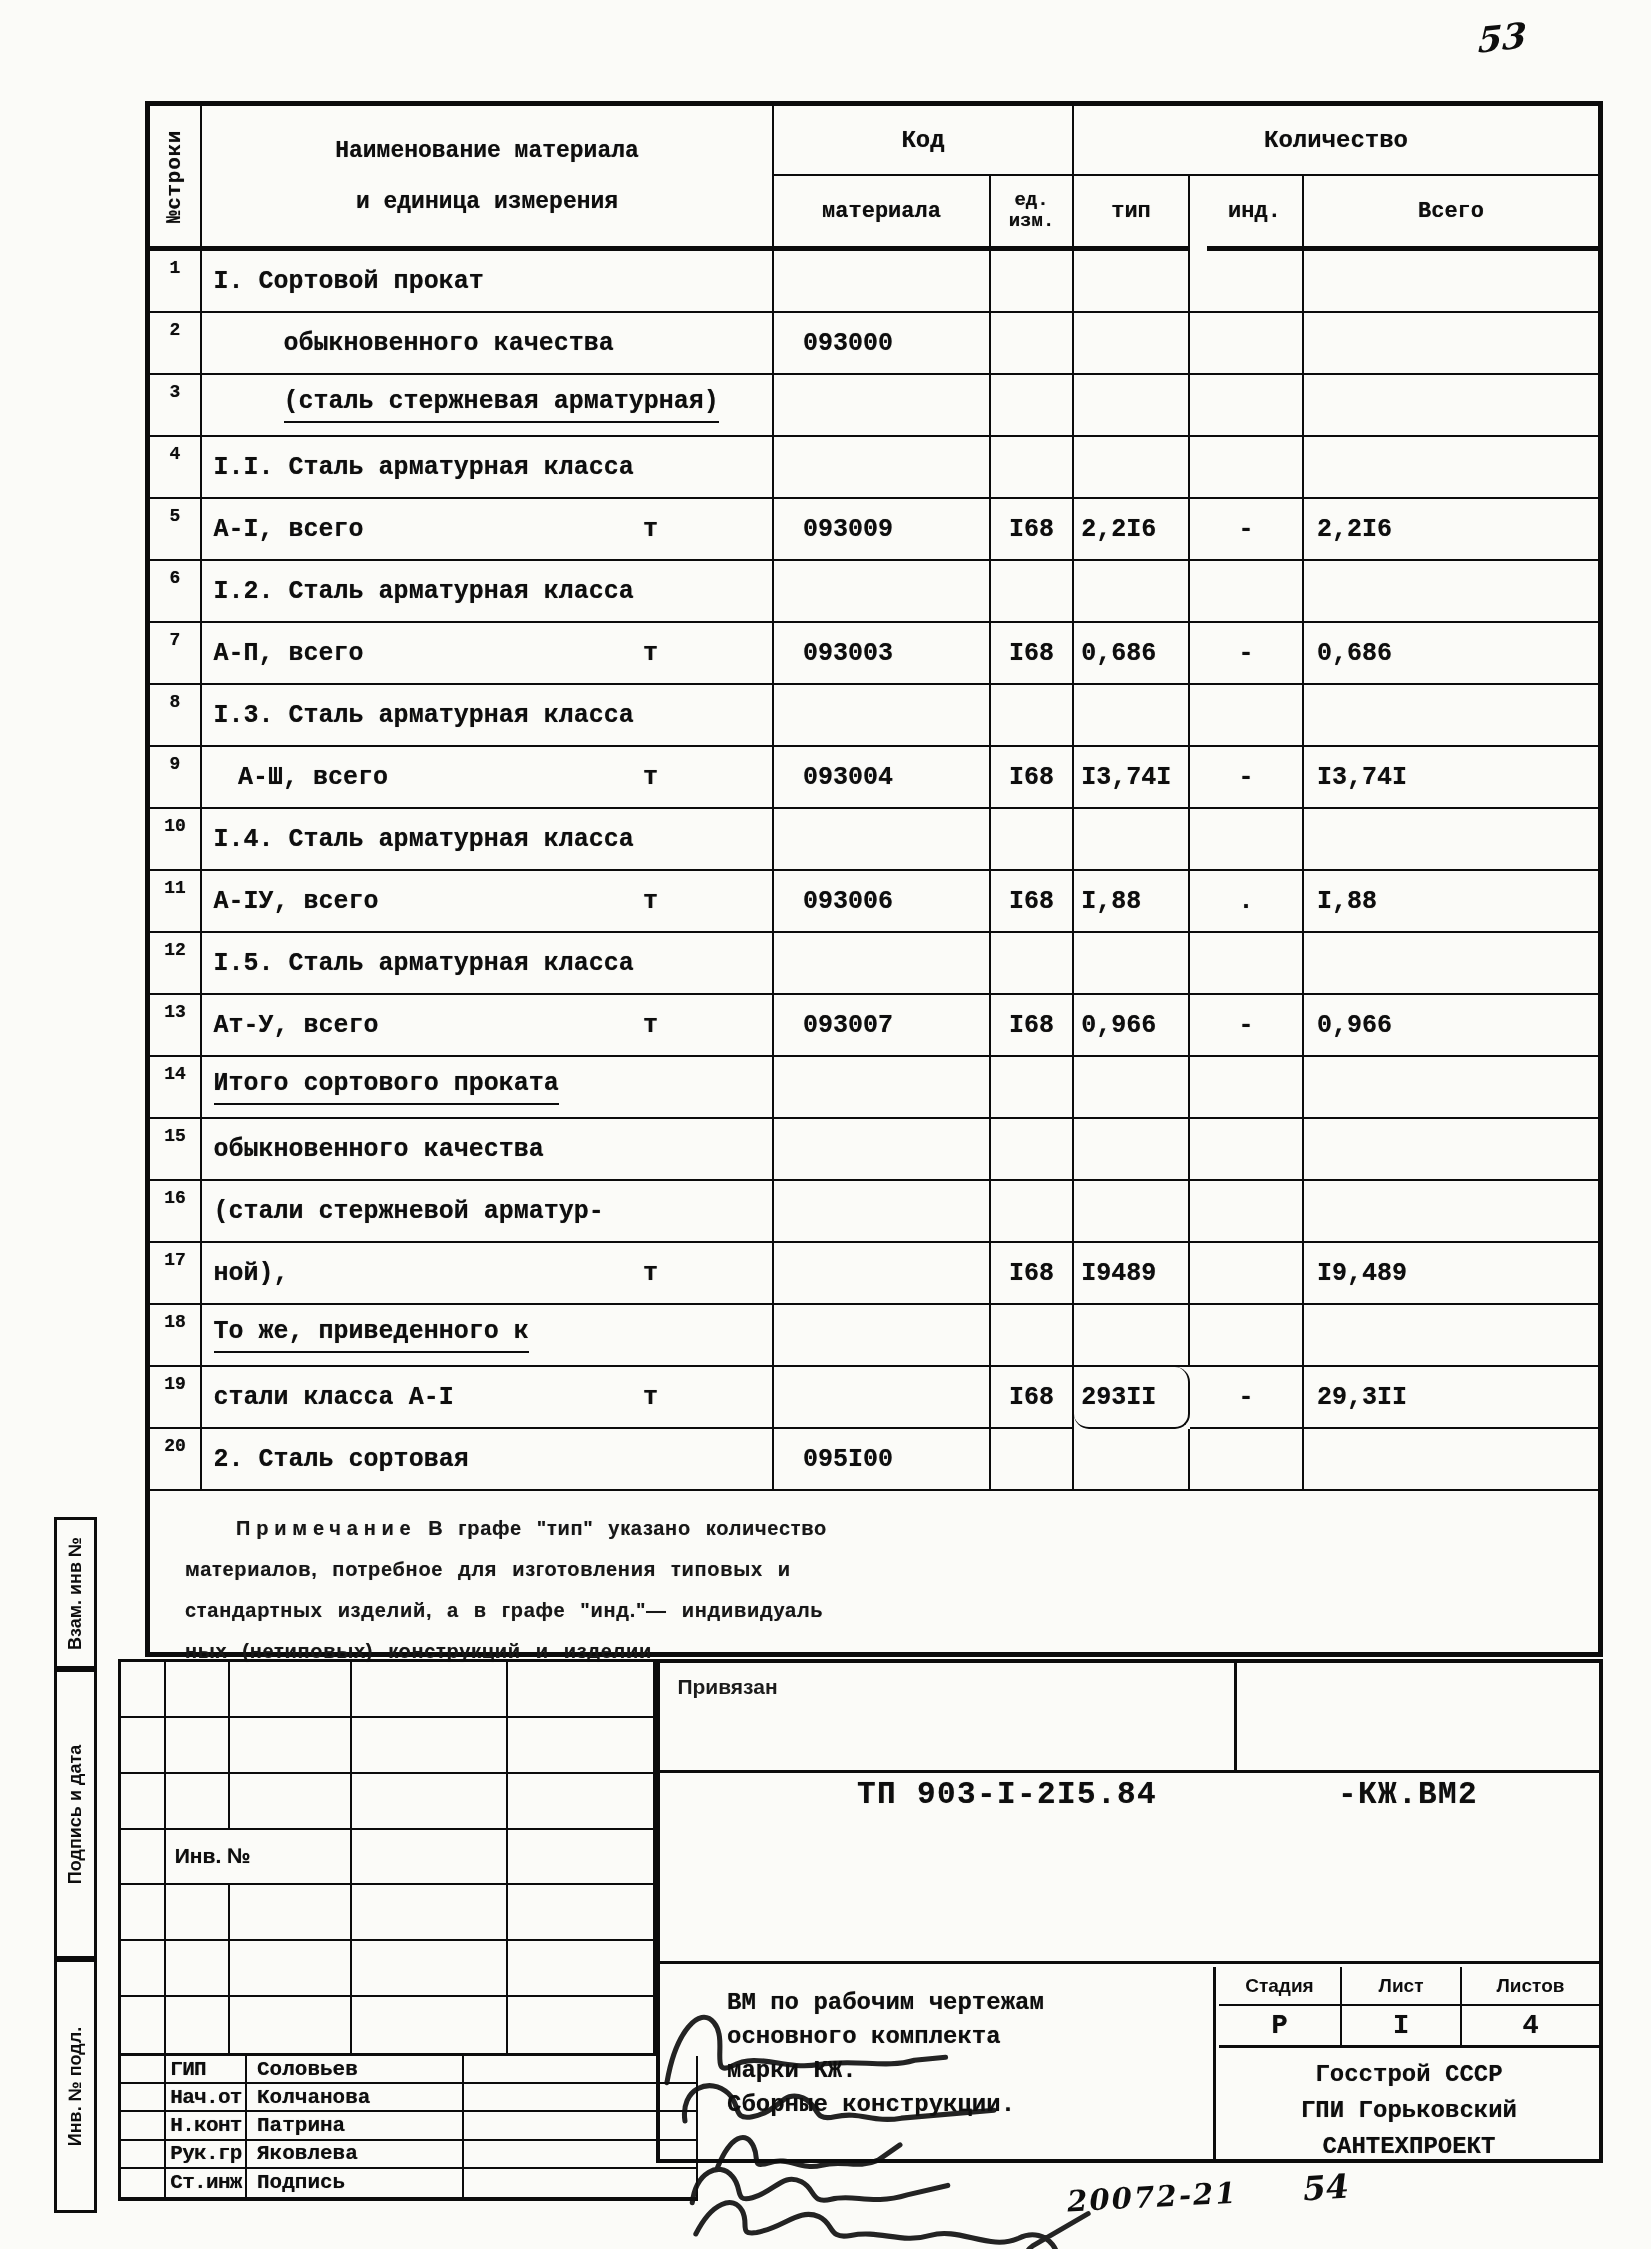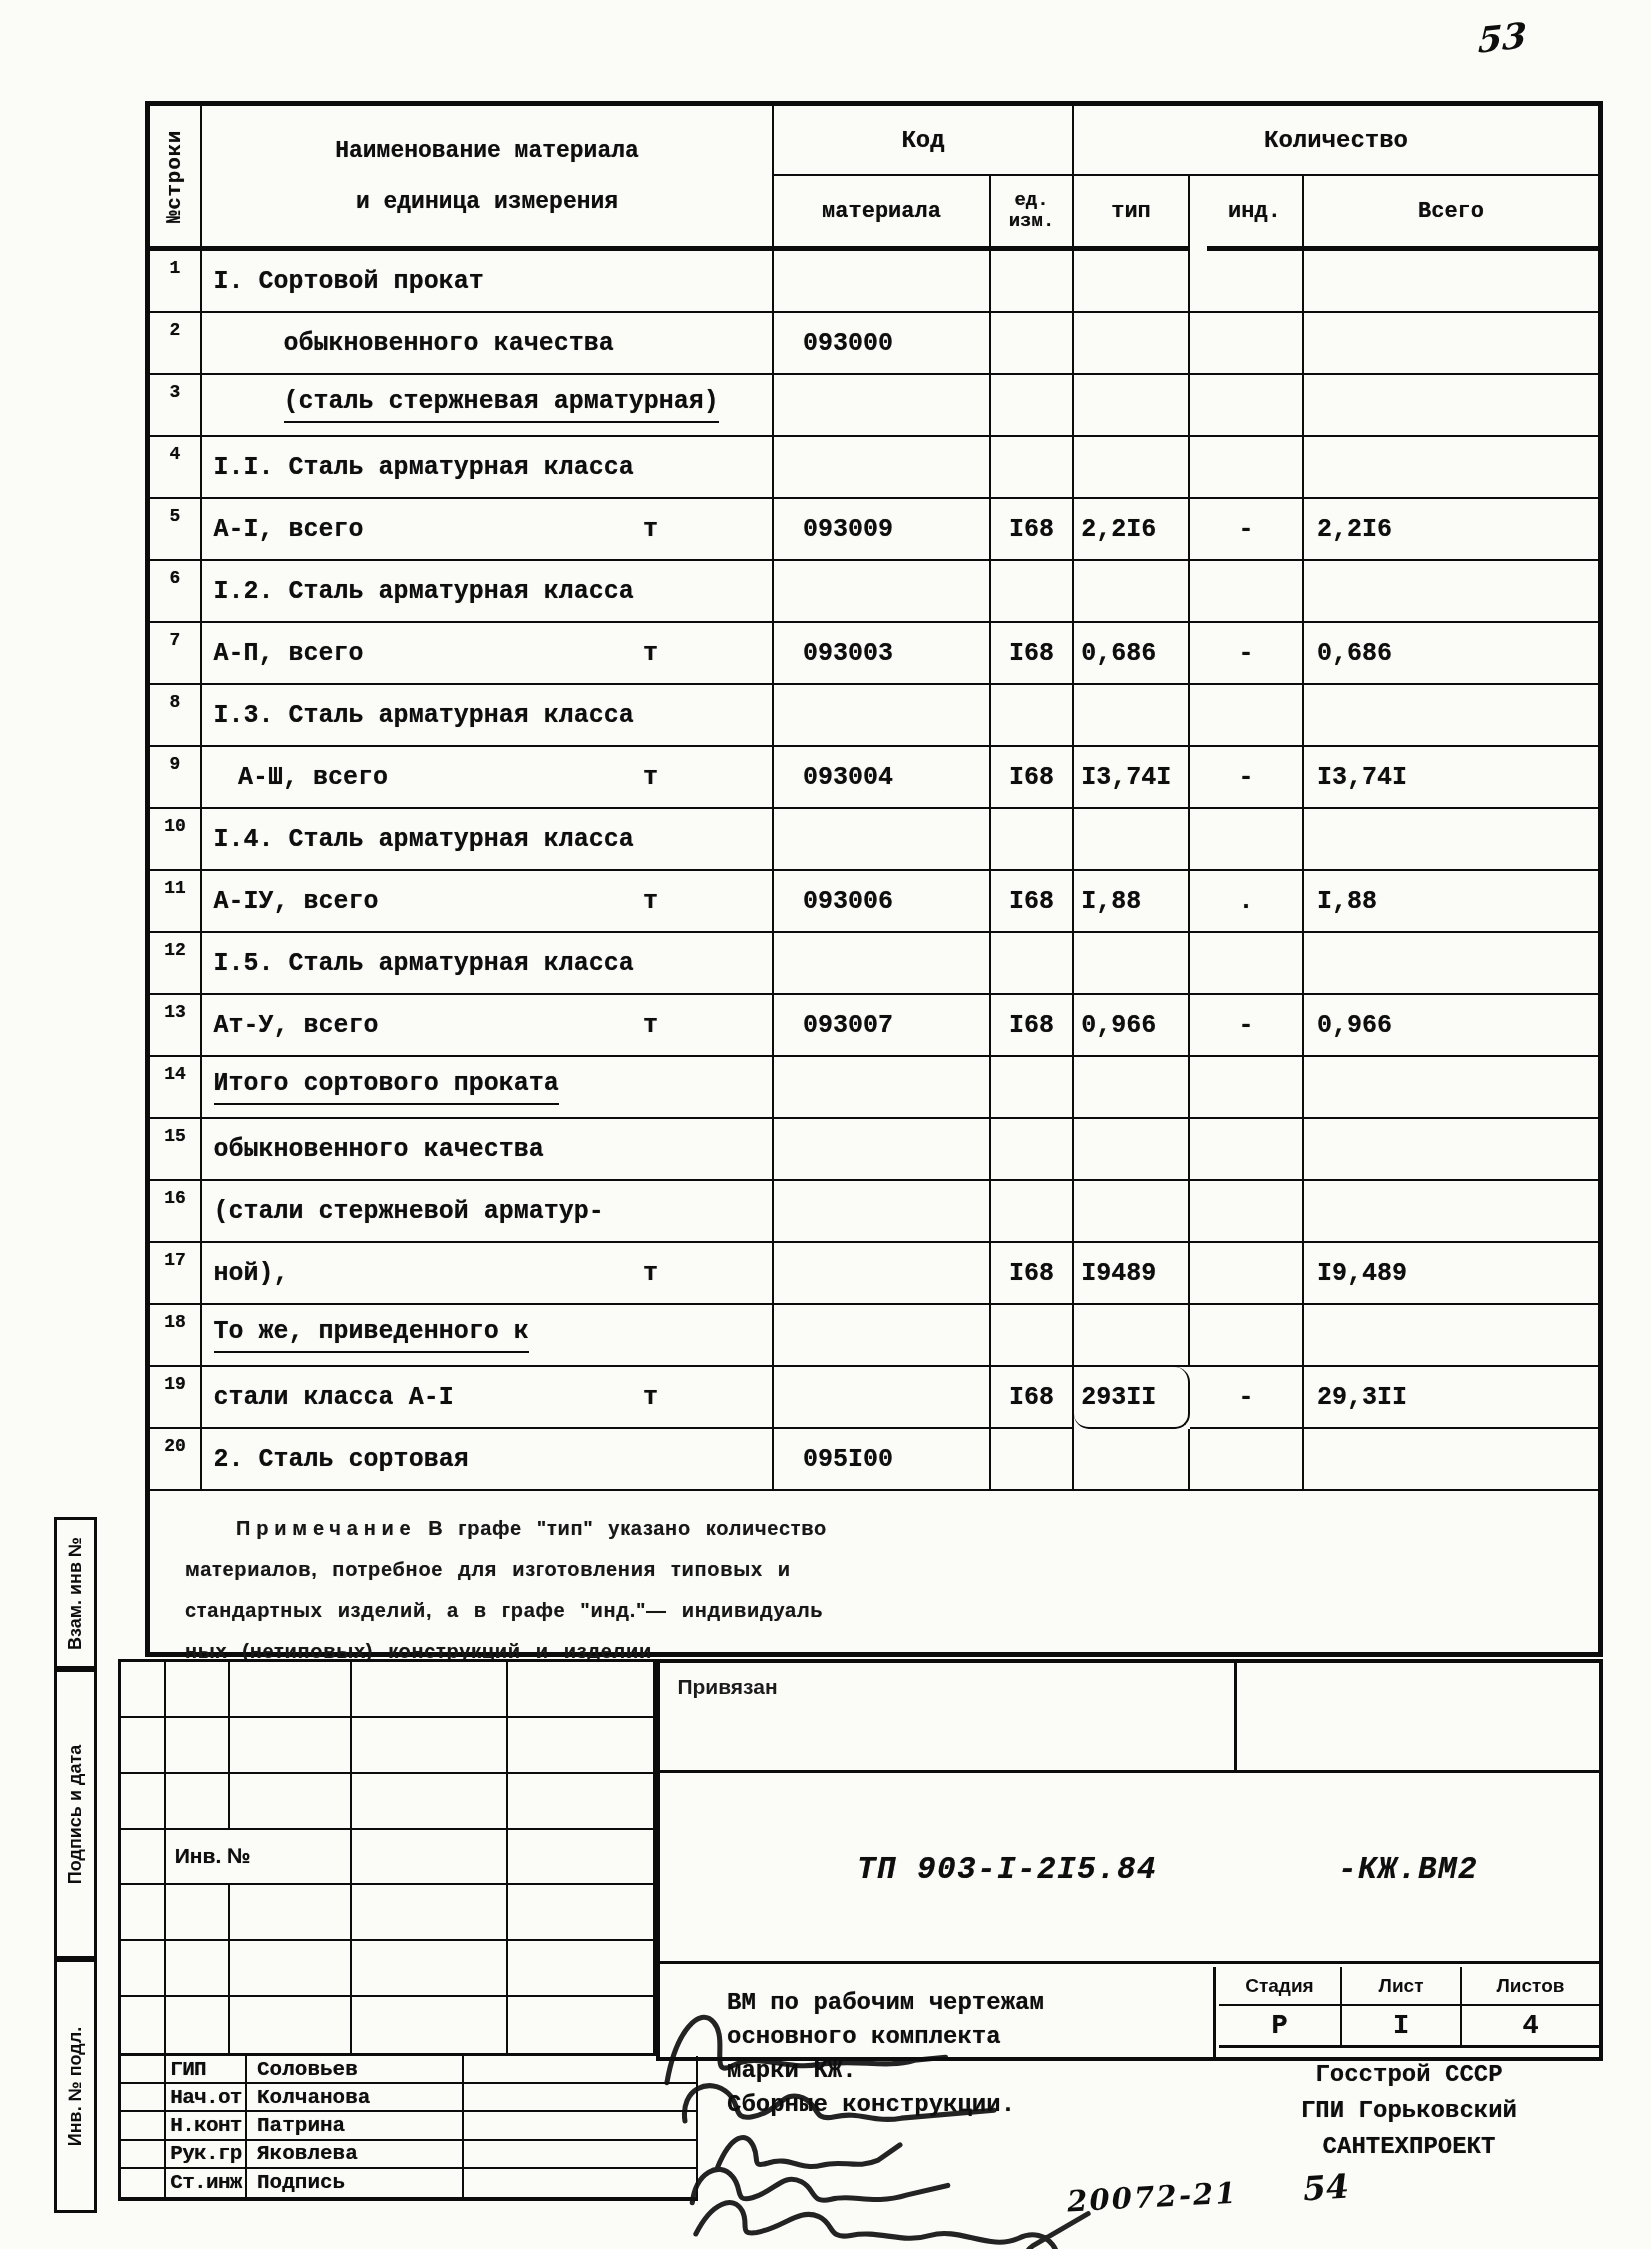--- a/index.html
+++ b/index.html
@@ -89,28 +89,28 @@
   .sg { border-right:2.2px solid #0c0c0c; border-bottom:2.2px solid #0c0c0c; display:flex; align-items:center;
         font-size:21px; font-weight:bold; white-space:nowrap; text-shadow:0 0 0.7px rgba(10,10,10,.6); }
   .sg-c0   { grid-column:1; }
   .sg-role { grid-column:2; padding-left:4.3px; letter-spacing:-0.7px; }
   .sg-name { grid-column:3; padding-left:10px; }
   .sg-sig  { grid-column:4; border-right:none; }
 
   #sig-svg { position:absolute; left:406px; top:1956px; width:710px; height:304px; pointer-events:none; }
 
   
-  #stamp-right { position:absolute; left:656px; top:1659px; width:947px; height:402px; border:4.3px solid #0c0c0c; }
+  #stamp-right { position:absolute; left:656px; top:1659px; width:947px; height:504px; border:4.3px solid #0c0c0c; }
   .priv-row { position:absolute; left:0; top:0; width:100%; height:110px; border-bottom:3.6px solid #0c0c0c; }
   .priv-div { position:absolute; left:574px; top:0; width:2.9px; height:107px; background:#0c0c0c; }
   .priv-label { padding:11.6px 0 0 17.4px; font-family:"Liberation Sans","DejaVu Sans",sans-serif;
                 font-weight:bold; font-size:21px; color:#1c1c1c; }
   .doc-row { position:absolute; left:0; top:114px; width:100%; height:187px; border-bottom:3.6px solid #0c0c0c;
-             display:flex; align-items:center; padding-left:197px; gap:181px;
-             font-size:31px; letter-spacing:1.4px;font-style:italic; }
+             display:flex; padding-left:197px; gap:181px;
+             font-size:31px; letter-spacing:1.4px; }
   .title-row { position:absolute; left:0; top:304px; width:100%; bottom:0; }
   .title-left { position:absolute; left:0; top:0; width:556px; height:100%; border-right:3.6px solid #0c0c0c;
                 padding:19px 0 0 67px; font-size:24px; line-height:34px; white-space:nowrap; }
   .tb-right { position:absolute; left:559px; top:0; right:0; height:100%; }
   .tb-head { display:flex; height:39px; border-bottom:2.9px solid #0c0c0c;
              font-family:"Liberation Sans","DejaVu Sans",sans-serif; font-weight:bold; font-size:19px; }
   .tb-head div { display:flex; align-items:center; justify-content:center; border-right:2.9px solid #0c0c0c; }
   .tb-vals { display:flex; height:42px; border-bottom:3.6px solid #0c0c0c; font-size:27px; font-weight:bold; }
   .tb-vals div { display:flex; align-items:center; justify-content:center; border-right:2.9px solid #0c0c0c; }
   .w1 { width:123px; } .w2 { width:120px; } .w3 { flex:1; border-right:none !important; }

